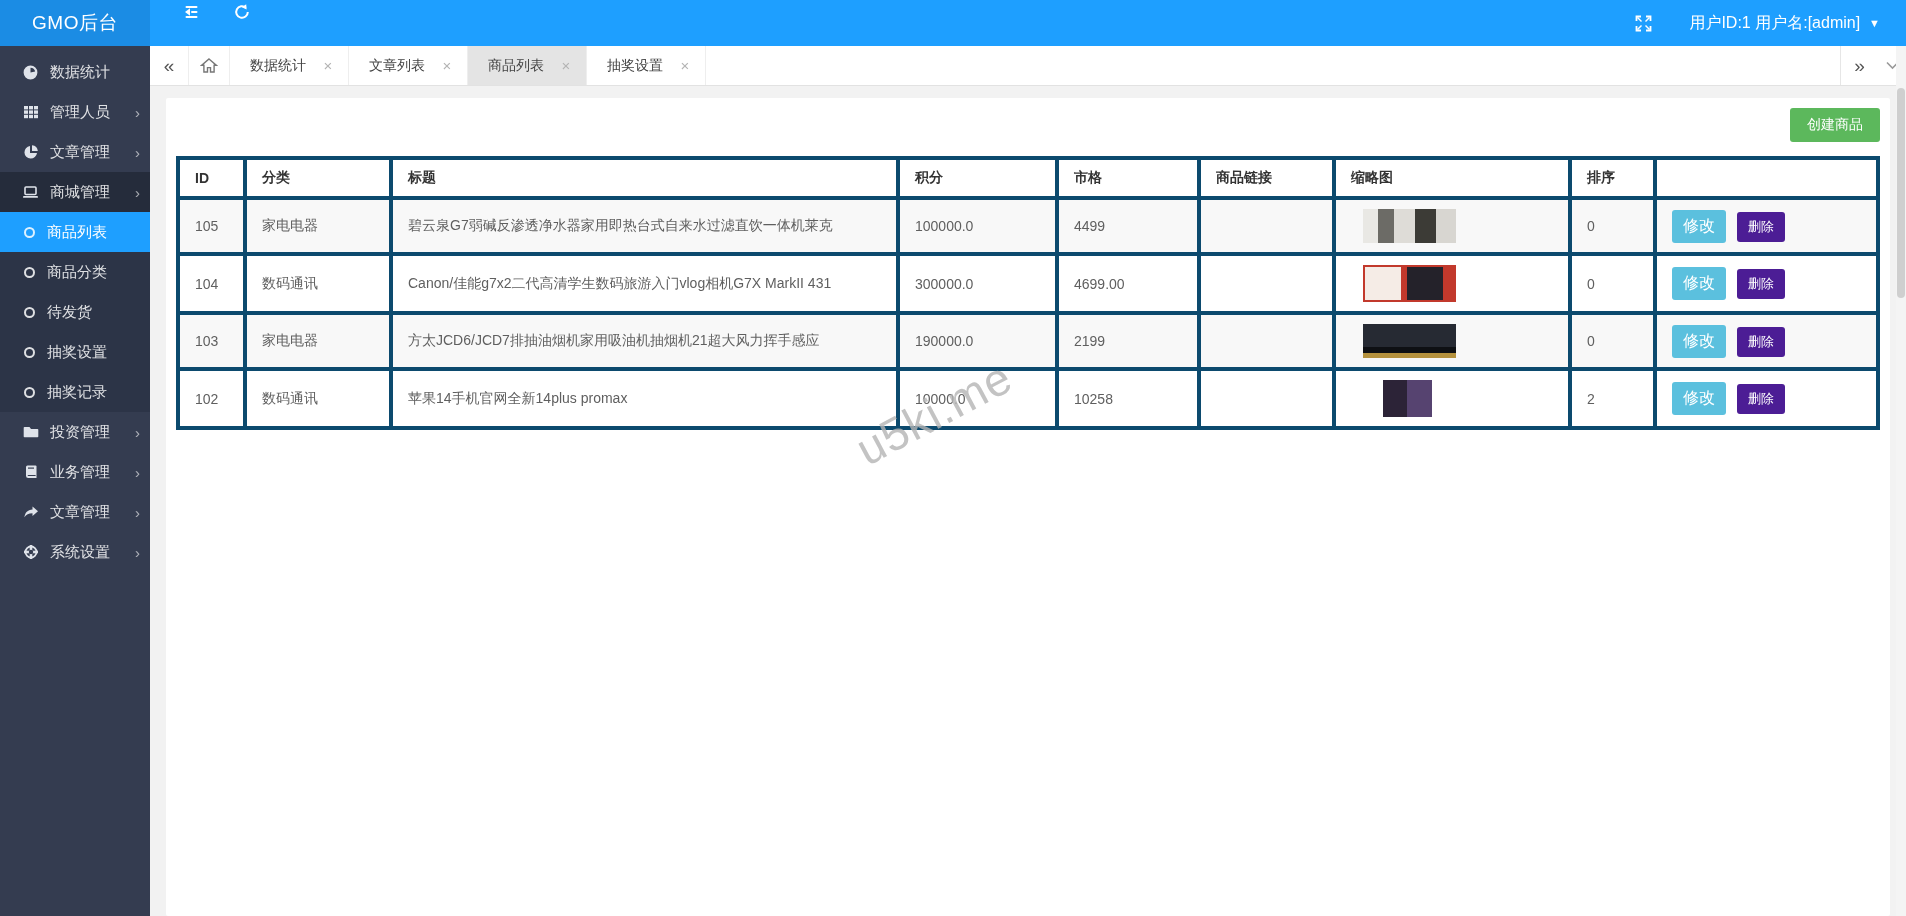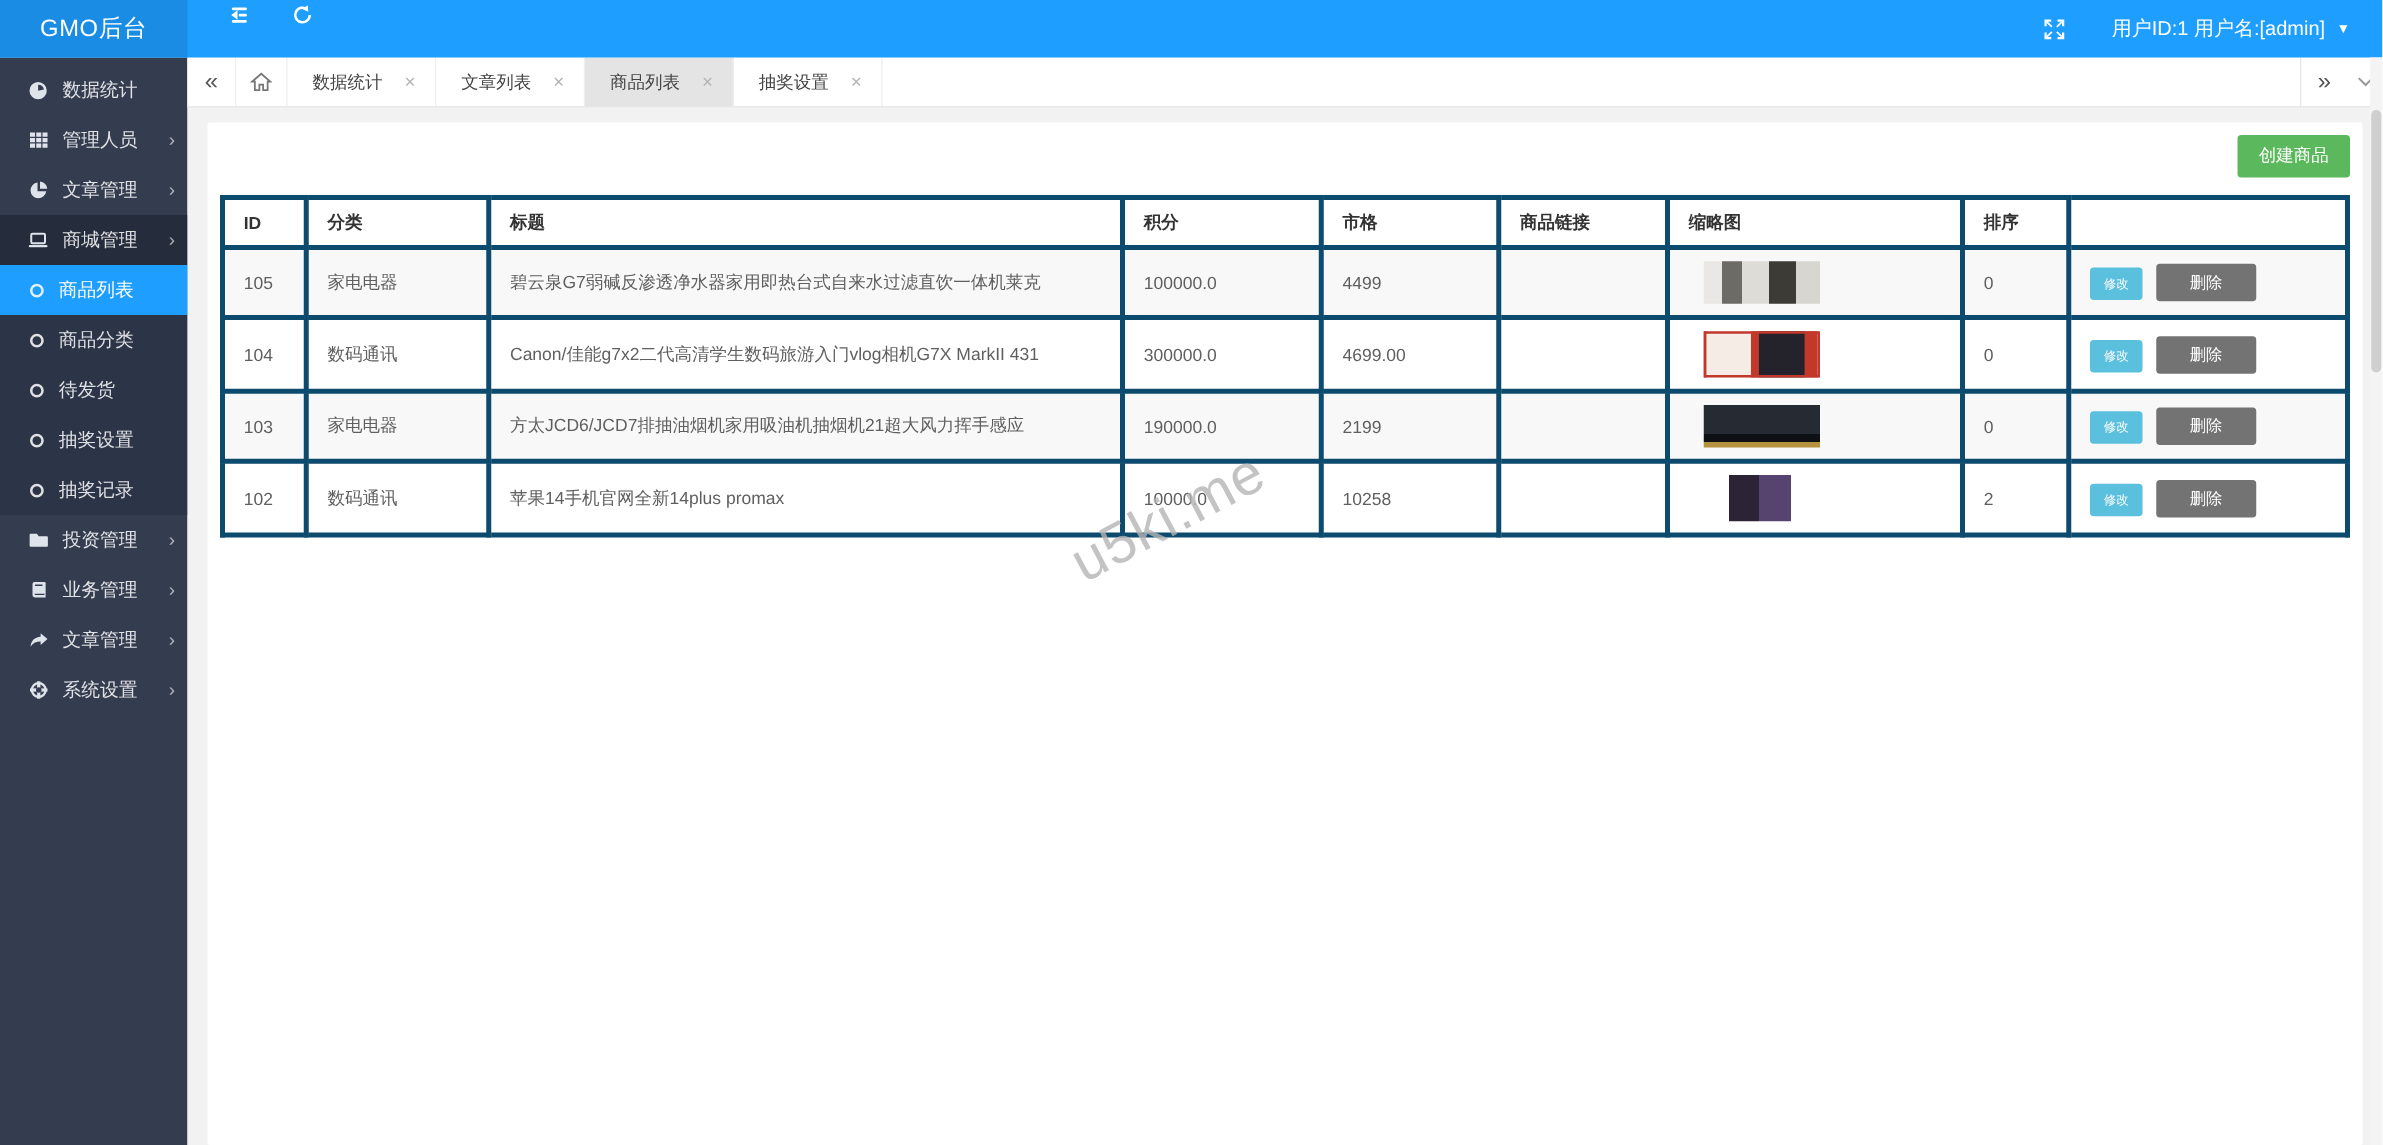--- a/index.html
+++ b/index.html
@@ -72,23 +72,23 @@
   table.grid { width: 100%; border-collapse: collapse; margin-top: 14px; table-layout: fixed; }
   table.grid th, table.grid td { border: 4px solid #0c4a6e; padding: 9px 15px;
     text-align: left; font-size: 14px; overflow: hidden; white-space: nowrap; }
   table.grid th { color: #333; font-weight: bold; height: 38px; background: #fff; }
   table.grid td { color: #5f5f5f; height: 47px; margin-left: 20px; }
   tr.stripe td { background: #f8f8f8; }
   .thumb { display: block; }
   .td-thumb { text-align: left; }
   .td-thumb .thumb { margin-left: 12px; }
   .btn-edit { background: #5BC0DE; color: #fff; border: none; border-radius: 3px;
-    padding: 6px 11px; font-size: 10px; cursor: pointer; font-family: inherit; }
-  .btn-del { background: #737373; color: #fff; border: none; border-radius: 3px;
-    padding: 6px 27px; font-size: 13px; margin-left: 7px; cursor: pointer; font-family: Liberation Serif, serif; }
+    padding: 6px 11px; font-size: 16px; cursor: pointer; font-family: inherit; }
+  .btn-del { background: #4c1d95; color: #fff; border: none; border-radius: 3px;
+    padding: 6px 11px; font-size: 13px; margin-left: 7px; cursor: pointer; font-family: Liberation Serif, serif; }
 
   .watermark { position: absolute; left: 700px; top: 300px; font-size: 46px; color: #b5b5b5;
     transform: rotate(-28deg); letter-spacing: 1px; opacity: .8; pointer-events: none; }
 
   
   .pg-scroll { position: absolute; right: 0; top: 46px; bottom: 0; width: 10px;
     background: #f4f4f4; z-index: 6; }
   .pg-thumb { position: absolute; top: 42px; left: 1px; width: 8px; height: 210px;
     background: #cfcfcf; border-radius: 4px; }
 </style>

